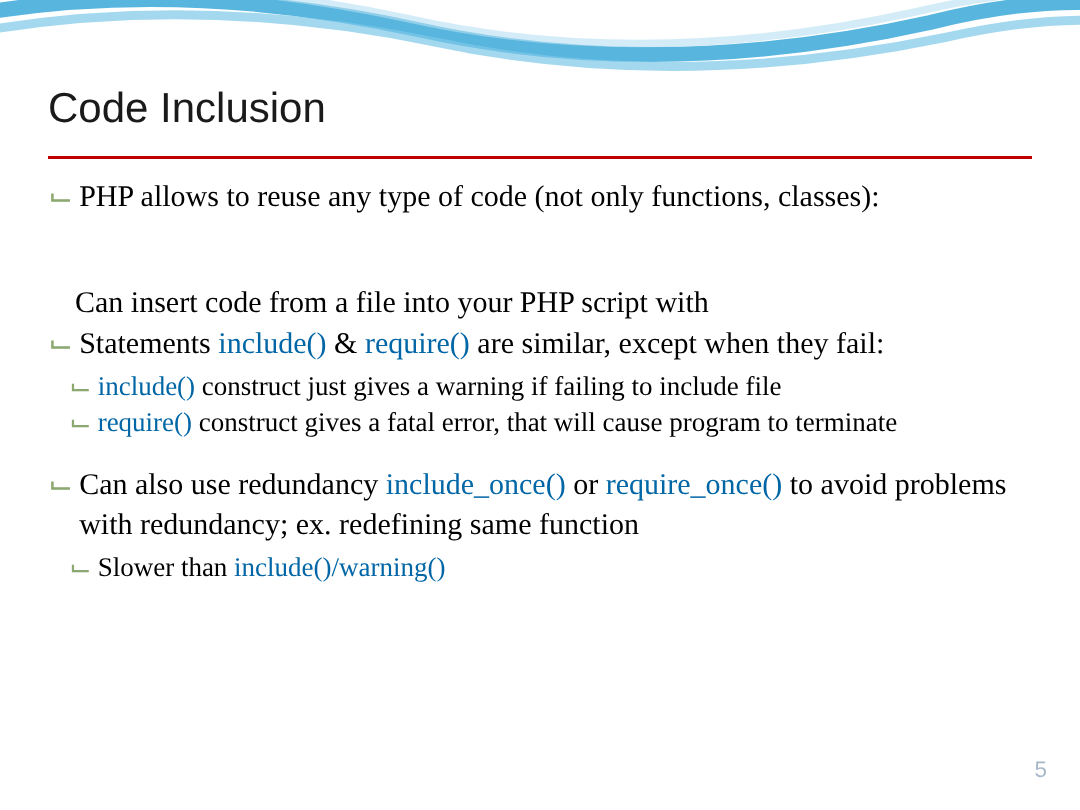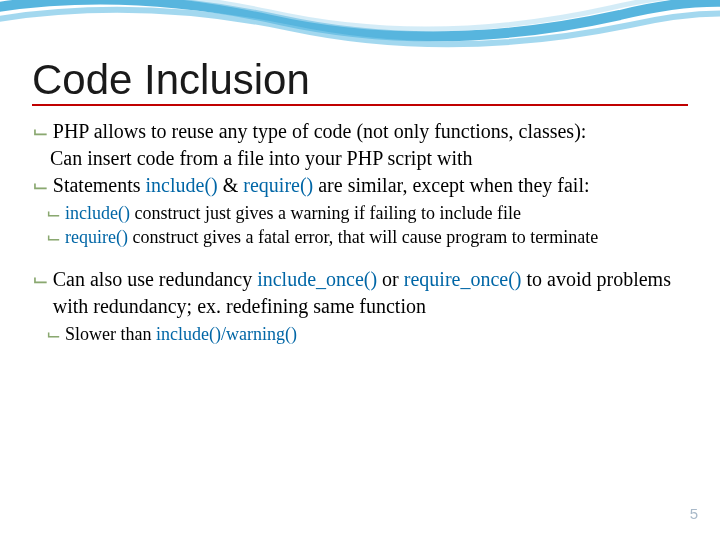--- a/index.html
+++ b/index.html
@@ -17,21 +17,21 @@
     left: 0;
     width: 720px;
     height: 70px;
     pointer-events: none;
   }
   .title {
     position: absolute;
     top: 56px;
     left: 32px;
     font-family: Arial, Helvetica, sans-serif;
-    font-size: 42px;
+    font-size: 28px;
     color: #1a1a1a;
     font-weight: 400;
   }
   .underline {
     position: absolute;
     top: 104px;
     left: 32px;
     width: 656px;
     height: 2px;
     background: #c00000;
@@ -53,21 +53,21 @@
     color: #8aa870;
     font-family: Arial, sans-serif;
     font-size: 20px;
     margin-right: 4px;
     line-height: 1.35;
   }
   .bullet-text {
     flex: 1;
     font-family: Liberation Serif, serif;
   }
-  .indent1 { margin-left: 18px; }
+  .indent1 { margin-left: 18px; margin-top: 44px; }
   .indent2 { margin-left: 42px; }
   .sub-list {
     margin-top: 2px;
     margin-left: 14px;
     font-size: 18px;
     line-height: 1.35;
   }
   .sub-list .bullet-mark {
     font-size: 18px;
   }

